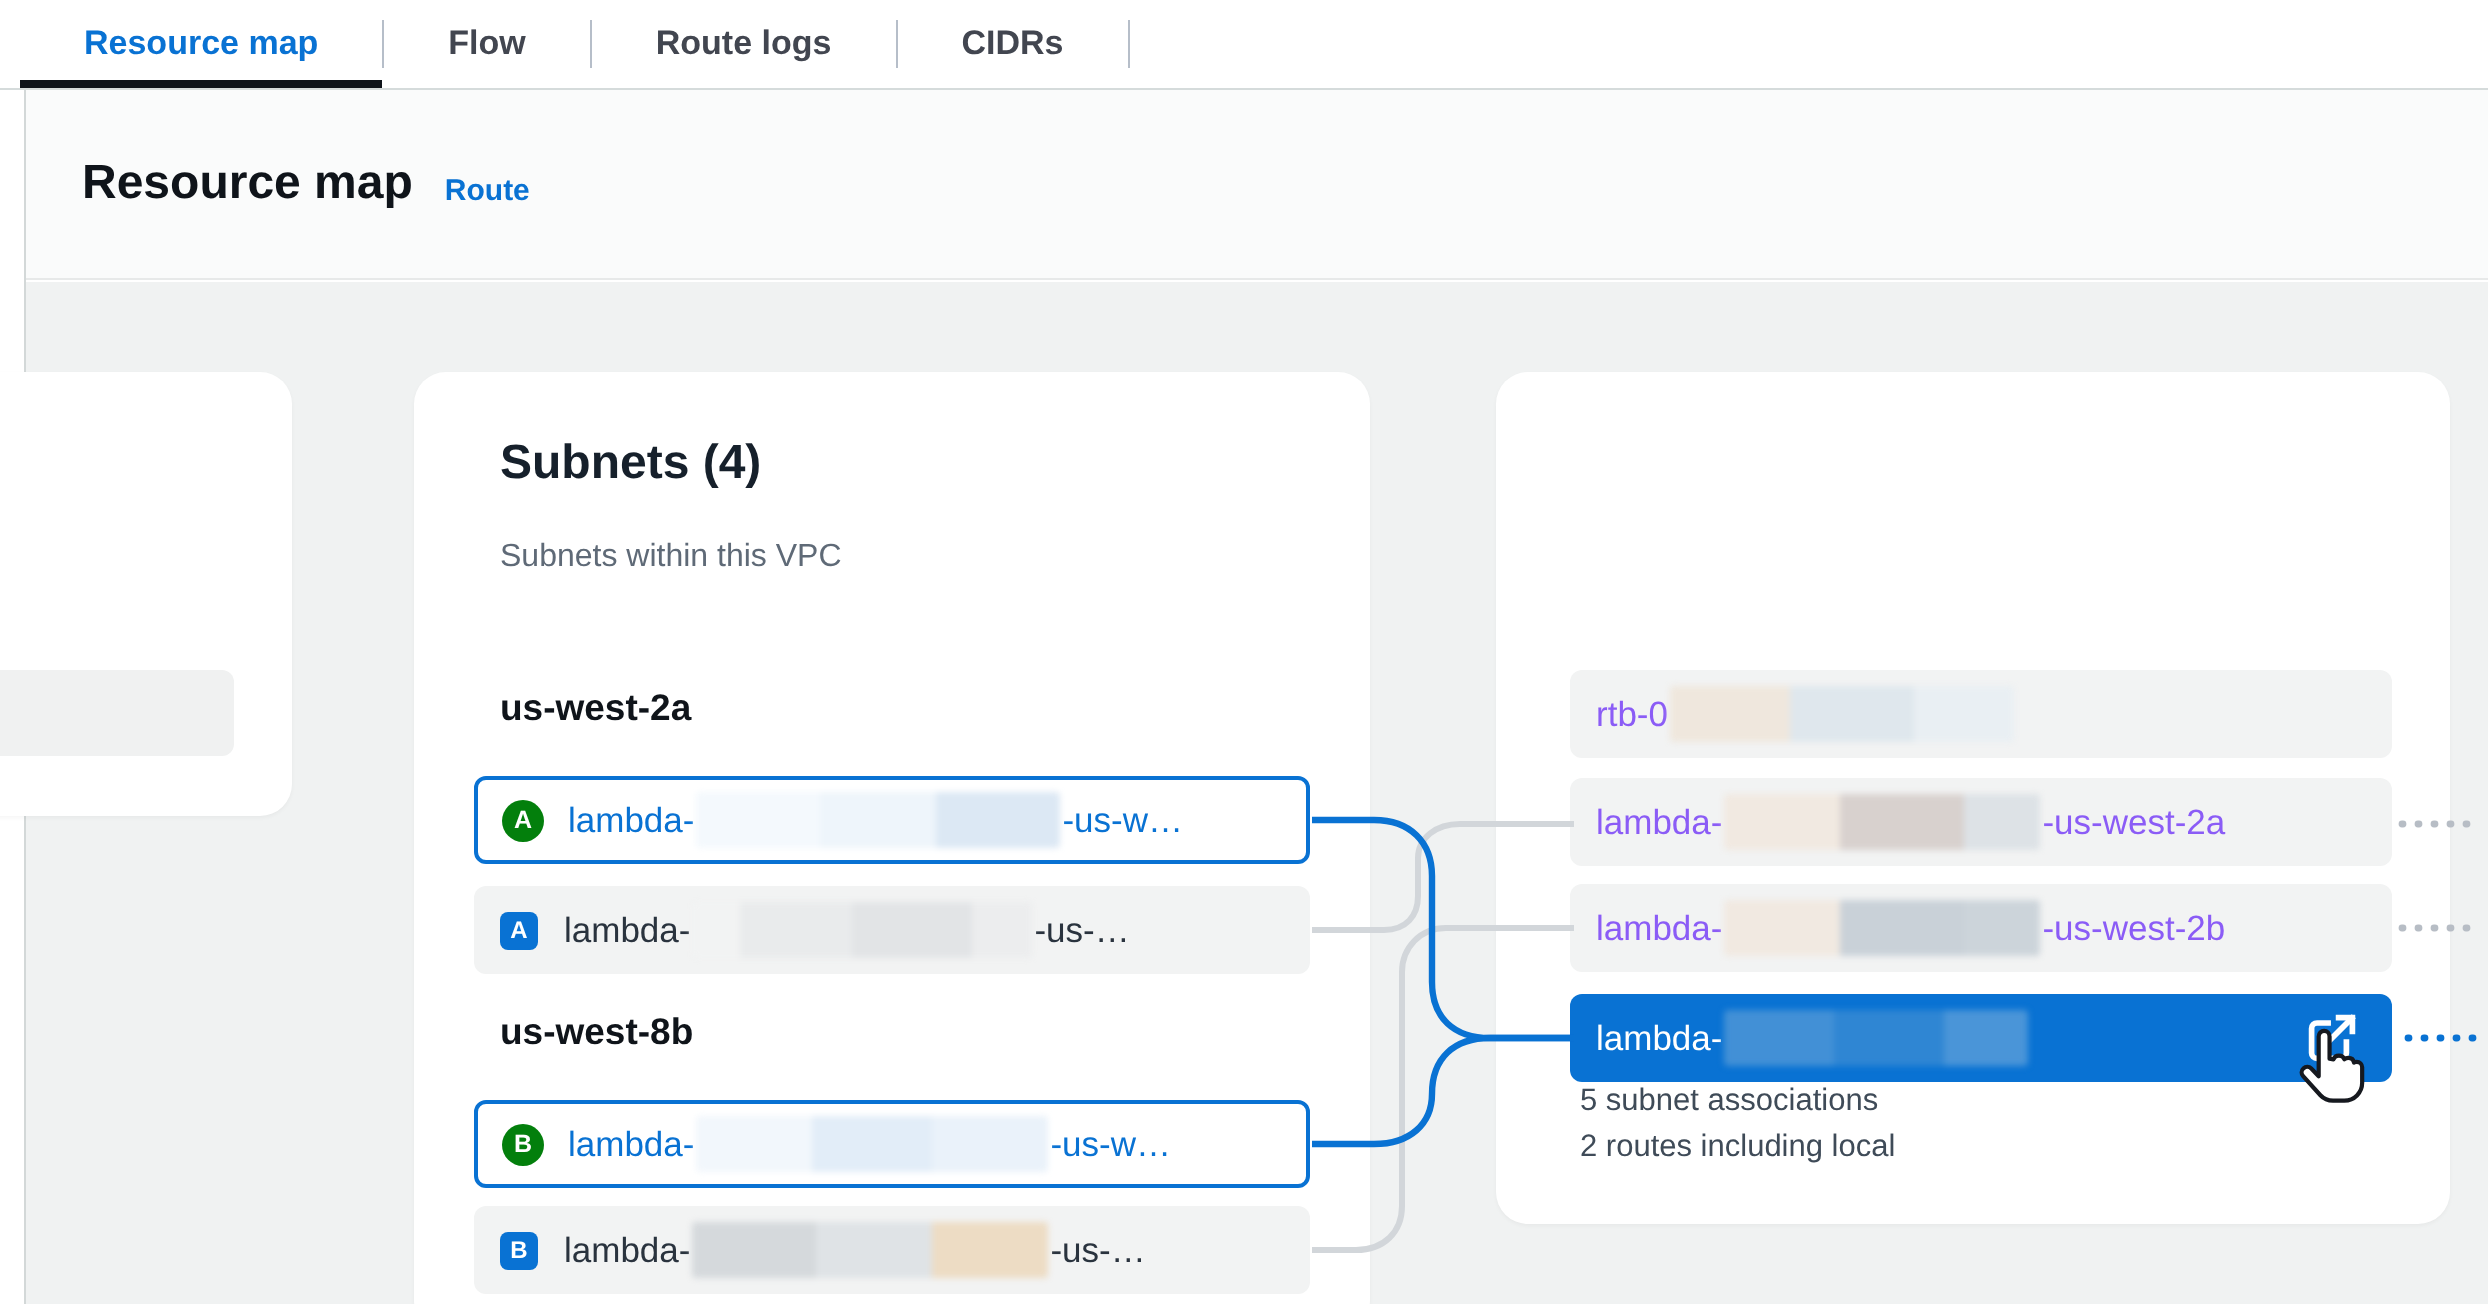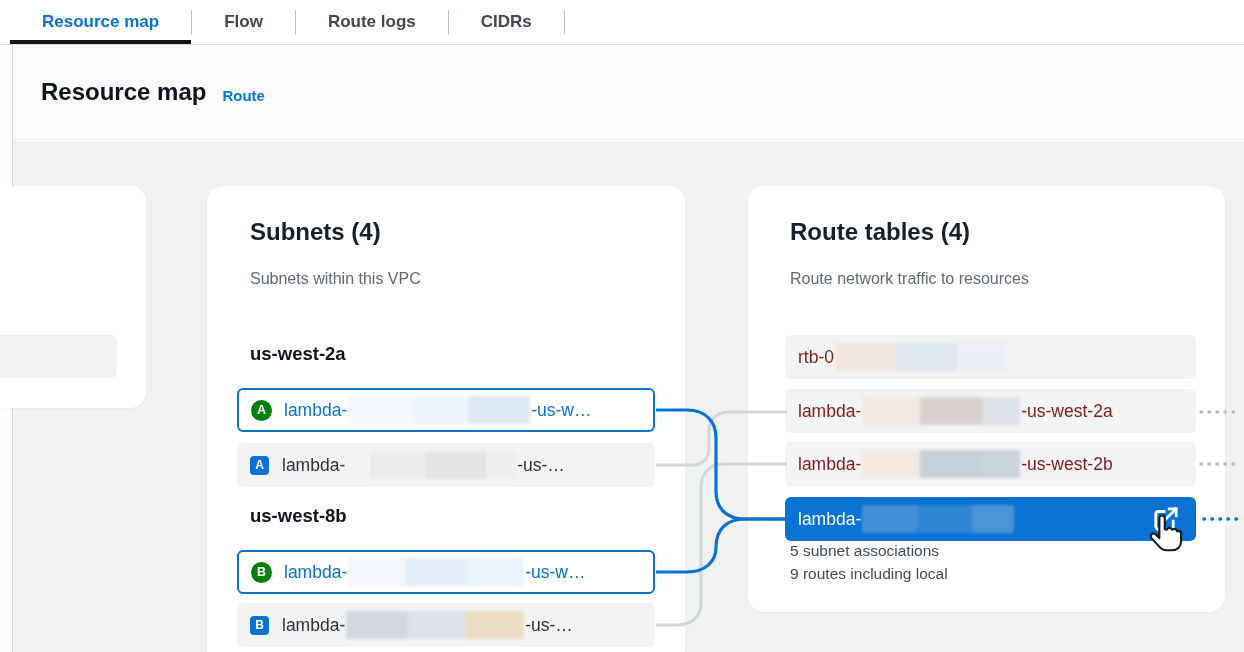--- a/index.html
+++ b/index.html
@@ -48,21 +48,21 @@
   .badge-circle { width:21px; height:21px; border-radius:50%; background:#037f0c;
                   color:#fff; font-size:12.5px; font-weight:700; display:flex;
                   align-items:center; justify-content:center; margin:0 12px 0 12px; flex:0 0 auto; }
   .badge-square { width:19px; height:19px; border-radius:4px; background:#0972d3;
                   color:#fff; font-size:12px; font-weight:700; display:flex;
                   align-items:center; justify-content:center; margin:0 13px 0 13px; flex:0 0 auto; }
 
   .rt-row { position:absolute; left:37px; width:411px; height:44px; border-radius:6px;
             background:#f2f3f3; display:flex; align-items:center; padding-left:13px;
             cursor:pointer; }
-  .rt-row .txt { font-size:17.5px; color:#7f1d1d; white-space:nowrap; }
+  .rt-row .txt { font-size:17.5px; color:#8b5cf6; white-space:nowrap; }
   .rt-row.selected { background:#0972d3; }
   .rt-row.selected .txt { color:#fff; }
 
   .redact { display:flex; height:28px; margin:0 1px; filter:blur(1.6px); border-radius:2px; overflow:hidden; }
   .redact span { display:block; height:100%; }
 
   .rt-details { position:absolute; font-size:15.5px; color:#3f4b58; line-height:23px; }
 
   .ext-link-btn { position:absolute; right:18px; top:10px; width:24px; height:24px;
                   cursor:pointer; }
@@ -156,22 +156,20 @@
     <span class="txt">lambda-</span>
     <span class="redact">
       <span style="width:62px;background:#d5d9dc;"></span>
       <span style="width:58px;background:#dfe3e6;"></span>
       <span style="width:58px;background:#eddcc4;"></span>
     </span>
     <span class="txt">-us-…</span>
   </div>
 
   <div class="card" style="left:748px; top:186px; width:477px; height:426px;">
-    <div class="card-title" style="left:42px; top:32px;">Route tables (4)</div>
-    <div class="card-subtitle" style="left:42px; top:84px;">Route network traffic to resources</div>
 
     <div class="rt-row" style="top:149px;">
       <span class="txt">rtb-0</span>
       <span class="redact">
         <span style="width:60px;background:#efe7dd;"></span>
         <span style="width:62px;background:#dfe7ed;"></span>
         <span style="width:50px;background:#e9eff3;"></span>
       </span>
     </div>
 
@@ -205,21 +203,21 @@
       <span class="ext-link-btn">
         <svg viewBox="0 0 16 16" width="24" height="24" fill="none" stroke="#ffffff" stroke-width="1.9" stroke-linecap="square">
           <path d="M10.2 1.2 H14.8 V5.8"></path>
           <path d="M14.6 1.4 L7.6 8.4"></path>
           <path d="M12.8 9.4 V13 c0 1-.8 1.8-1.8 1.8 H3 c-1 0-1.8-.8-1.8-1.8 V4.8 C1.2 3.8 2 3 3 3 h3.7"></path>
         </svg>
       </span>
     </div>
 
     <div class="rt-details" style="left:42px; top:353px;">5 subnet associations</div>
-    <div class="rt-details" style="left:42px; top:376px;">9 routes including local</div>
+    <div class="rt-details" style="left:42px; top:376px;">2 routes including local</div>
   </div>
 
   <svg class="overlay" width="1244" height="652">
 
     <path d="M656 465 H692 C703 465 709 458 709 448 V429 C709 419 718 412 730 412 H787" fill="none" stroke="#d2d6da" stroke-width="3"></path>
     <path d="M656 625 H678 C692 625 701 616 701 603 V486 C701 474 710 464 723 464 H787" fill="none" stroke="#d2d6da" stroke-width="3"></path>
 
     <path d="M656 410 H687 C705 410 716 421 716 438 V491 C716 509 727 519 745 519 H787" fill="none" stroke="#0972d3" stroke-width="3.2"></path>
     <path d="M656 572 H687 C705 572 716 562 716 547 C716 529 727 519 745 519 H787" fill="none" stroke="#0972d3" stroke-width="3.2"></path>
 

